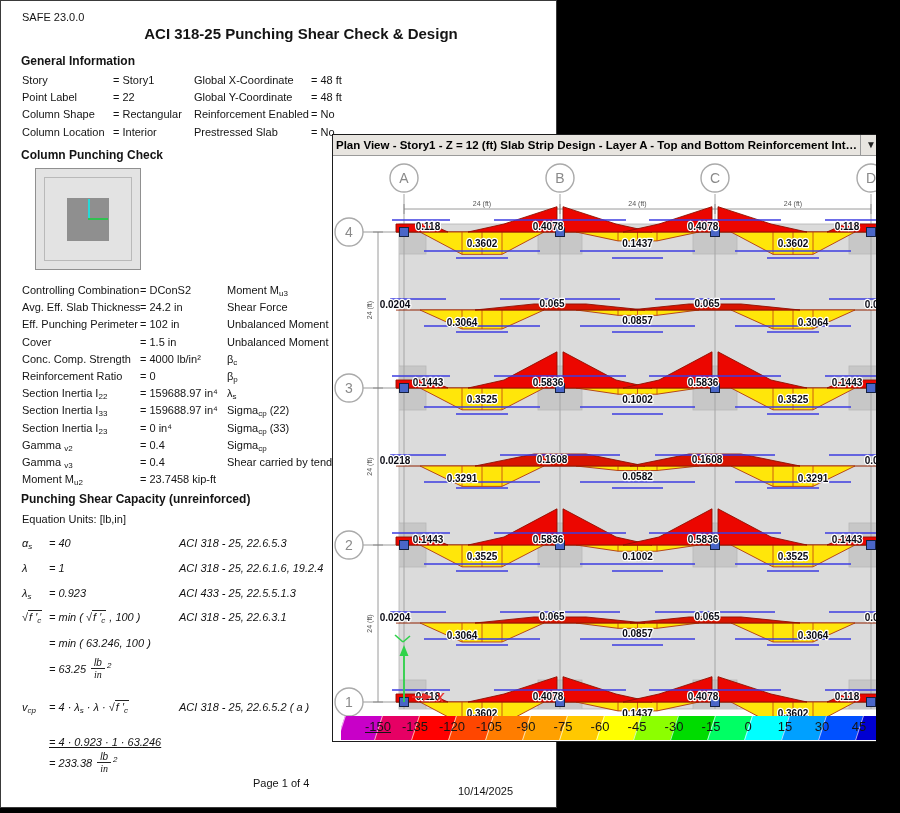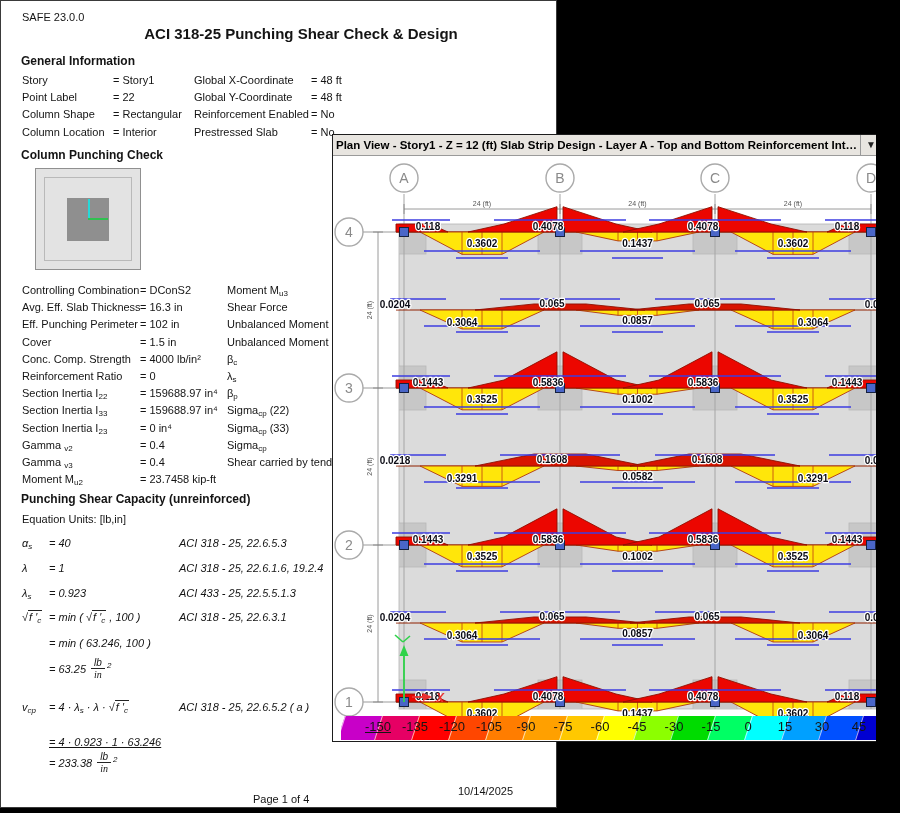--- a/index.html
+++ b/index.html
@@ -30,21 +30,21 @@
   .eq-units{position:absolute;left:21px;top:512px;font-size:11px;}
   #equations{position:absolute;left:21px;top:0;width:520px;font-size:11px;font-style:italic;}
   .eqrow{position:absolute;left:0;white-space:nowrap;}
   .esym{display:inline-block;min-width:27px;}
   .eref{position:absolute;left:157px;top:0;white-space:nowrap;}
   .rad{white-space:nowrap;}
   .radbar{border-top:1px solid #222;padding:0 1px;}
   .frac{display:inline-block;vertical-align:-5px;text-align:center;margin:0 2px;font-size:10px;}
   .fn{display:block;border-bottom:1px solid #222;line-height:11px;padding:0 3px;}
   .fd{display:block;line-height:11px;font-family:Liberation Serif, serif;}
-  .footer-page{position:absolute;left:240px;top:792px;font-size:11px;padding-left:12px;}
+  .footer-page{position:absolute;left:240px;top:776px;font-size:11px;padding-left:12px;}
   .footer-date{position:absolute;left:457px;top:784px;font-size:11px;}
   
   .window{position:absolute;left:332px;top:134px;width:566px;height:606px;background:#fff;
         border:1px solid #1d1d1d;}
   .titlebar{height:20px;background:#e8e5e0;border-bottom:1px solid #9a9a9a;display:flex;}
   .wtitle{flex:1;text-align:center;font-weight:bold;font-size:11.5px;line-height:20px;
         white-space:nowrap;overflow:hidden;}
   .wbtns{display:flex;border-left:1px solid #999;padding:0 5px;align-items:center;gap:8px;}
   .wbtn{font-size:10px;color:#222;line-height:20px;}
   .wcontent{position:relative;width:100%;height:585px;background:#fff;overflow:hidden;}
@@ -108,21 +108,21 @@
       <div class="pd-a2" style="background: rgb(39, 216, 216);"></div>
       <div class="pd-a3" style="background: rgb(48, 192, 80);"></div>
     </div>
     <div class="kv" id="chk-left">
         <div class="kvrow">
           <span class="kl">Controlling Combination</span>
           <span class="kv2">= DConS2</span>
         </div>
         <div class="kvrow">
           <span class="kl">Avg. Eff. Slab Thickness</span>
-          <span class="kv2">= 16.3 in</span>
+          <span class="kv2">= 24.2 in</span>
         </div>
         <div class="kvrow">
           <span class="kl">Eff. Punching Perimeter</span>
           <span class="kv2">= 102 in</span>
         </div>
         <div class="kvrow">
           <span class="kl">Cover</span>
           <span class="kv2">= 1.5 in</span>
         </div>
         <div class="kvrow">
@@ -173,25 +173,25 @@
         </div>
         <div class="kvrow">
           <span class="kl">Unbalanced Moment</span>
           <span class="kv2"></span>
         </div>
         <div class="kvrow">
           <span class="kl">β<span class="sub">c</span></span>
           <span class="kv2"></span>
         </div>
         <div class="kvrow">
+          <span class="kl">β<span class="sub">p</span></span>
+          <span class="kv2"></span>
+        </div>
+        <div class="kvrow">
           <span class="kl">λ<span class="sub">s</span></span>
-          <span class="kv2"></span>
-        </div>
-        <div class="kvrow">
-          <span class="kl">β<span class="sub">p</span></span>
           <span class="kv2"></span>
         </div>
         <div class="kvrow">
           <span class="kl">Sigma<span class="sub">cp</span> (22)</span>
           <span class="kv2"></span>
         </div>
         <div class="kvrow">
           <span class="kl">Sigma<span class="sub">cp</span> (33)</span>
           <span class="kv2"></span>
         </div>

